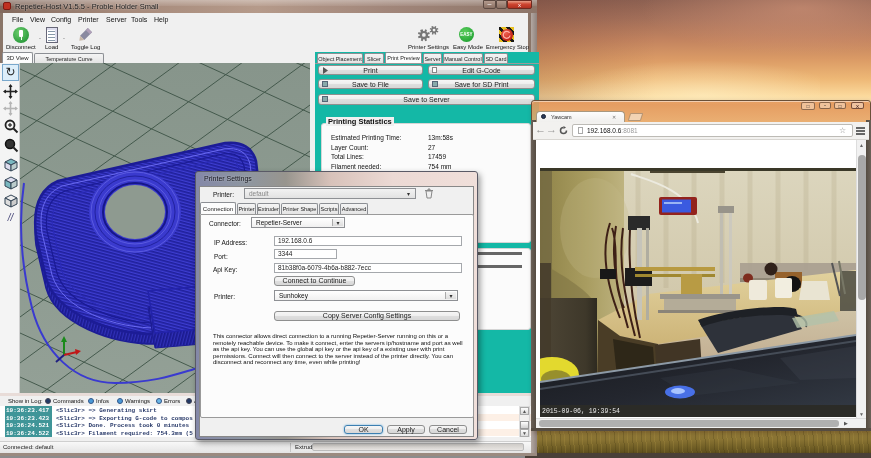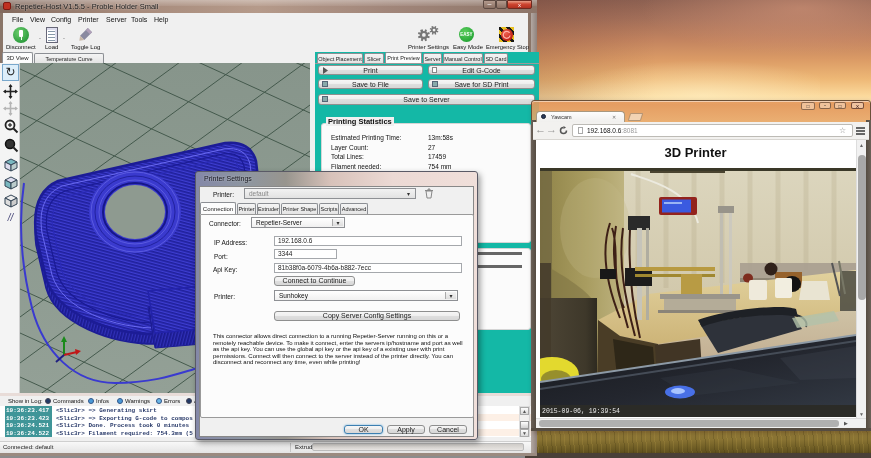--- a/index.html
+++ b/index.html
@@ -355,21 +355,20 @@
       <path d="M 7.5 4.5 A 3 3 0 1 1 4.5 1.5" fill="none" stroke="#555" stroke-width="1.5"></path>
       <path d="M 4.5 0 L 7 1.5 L 4.5 3 Z" fill="#555"></path>
     </svg>
   <div class="abs" style="left:41px;top:24px;width:281px;height:13px;background:#fff;border:1px solid #bdbbb6;border-radius:2px"></div>
   <div class="abs" style="left:47px;top:27px;width:5px;height:7px;background:#fff;border:1px solid #aaa"></div>
   <div class="abs" style="left:56px;top:27px;font-size:6.5px;color:#111">192.168.0.6<span style="color:#999">:8081</span></div>
   <div class="abs" style="left:308px;top:26px;font-size:8px;color:#888">☆</div>
   <div class="abs" style="left:325px;top:27px;width:9px;height:2px;background:#666;box-shadow:0 3px 0 #666,0 6px 0 #666"></div>
 
   <div class="abs" style="left:5px;top:40px;width:330px;height:288px;background:#fff"></div>
-  <div class="abs" style="left:2px;top:45px;width:325px;text-align:center;font-size:13px;font-weight:bold;color:#111">3D Printer</div>
 
   <svg class="abs" style="left:9px;top:68px" width="316" height="249">
     <defs>
       <linearGradient id="wallg" x1="0" y1="0" x2="1" y2="0">
           <stop offset="0" stop-color="#8f8348"></stop>
           <stop offset=".55" stop-color="#a89c60"></stop>
           <stop offset="1" stop-color="#beb380"></stop>
         </linearGradient>
       <linearGradient id="curtg" x1="0" y1="0" x2="0" y2="1">
           <stop offset="0" stop-color="#dcd6be"></stop>

